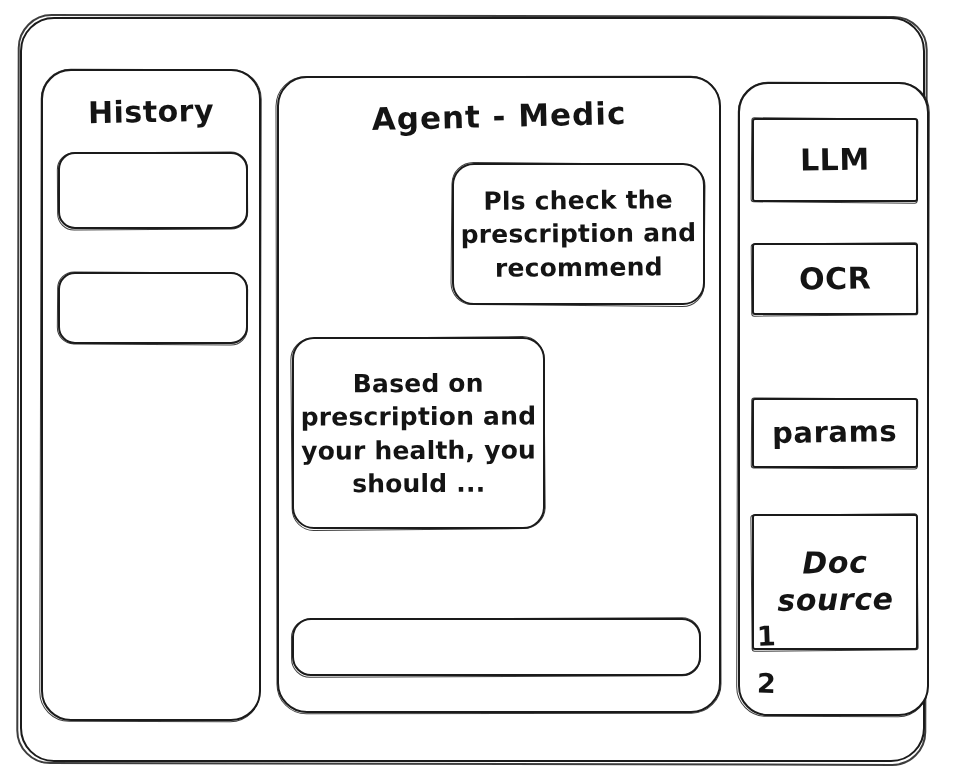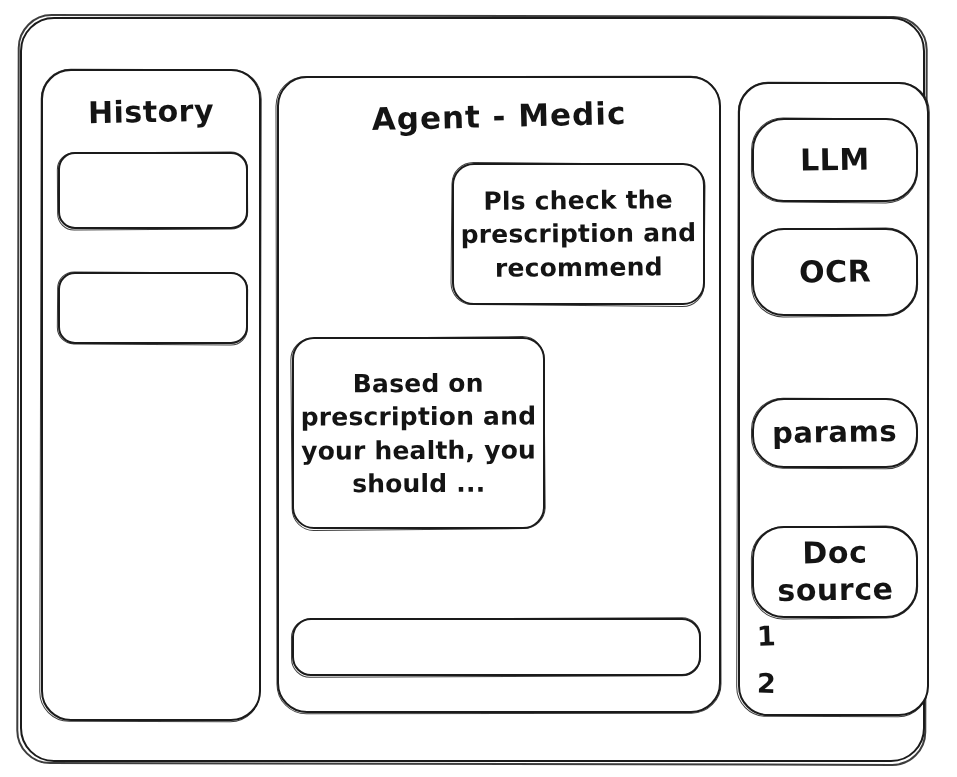--- a/index.html
+++ b/index.html
@@ -186,21 +186,21 @@
     font-family: "DejaVu Sans", sans-serif;
     font-size: 19px;
     color: transparent;
     user-select: none;
   }
 
   
   .tool-button {
     left: 752px;
     width: 166px;
-    border-radius: 32px;
+    border-radius: 3px;
     border-width: 2.8px;
     display: flex;
     align-items: center;
     justify-content: center;
   }
   .tool-label {
     font-family: "DejaVu Sans", sans-serif;
     font-weight: 700;
     font-size: 30px;
     color: #141414;
@@ -211,36 +211,37 @@
     white-space: pre-line;
   }
 
   #tool-llm {
     top: 118px;
     height: 84px;
   }
   #tool-llm::before { transform: rotate(0.5deg); }
 
   #tool-ocr {
-    top: 228px;
-    height: 88px;
+    top: 243px;
+    height: 72px;
   }
   #tool-ocr::before { transform: rotate(-0.45deg); }
 
   #tool-params {
     top: 398px;
     height: 70px;
     align-items: center;
   }
   #tool-params::before { transform: rotate(0.4deg); }
   #tool-params .tool-label { font-size: 29px; }
 
   #tool-doc-source {
-    top: 526px;
-    height: 92px;
+    top: 514px;
+    height: 136px;
+    font-style: italic;
   }
   #tool-doc-source::before { transform: rotate(-0.55deg); }
   #tool-doc-source .tool-label { font-size: 30px; }
 
   
   .source-ref {
     position: absolute;
     left: 757px;
     width: 40px;
     font-family: "DejaVu Sans", sans-serif;

